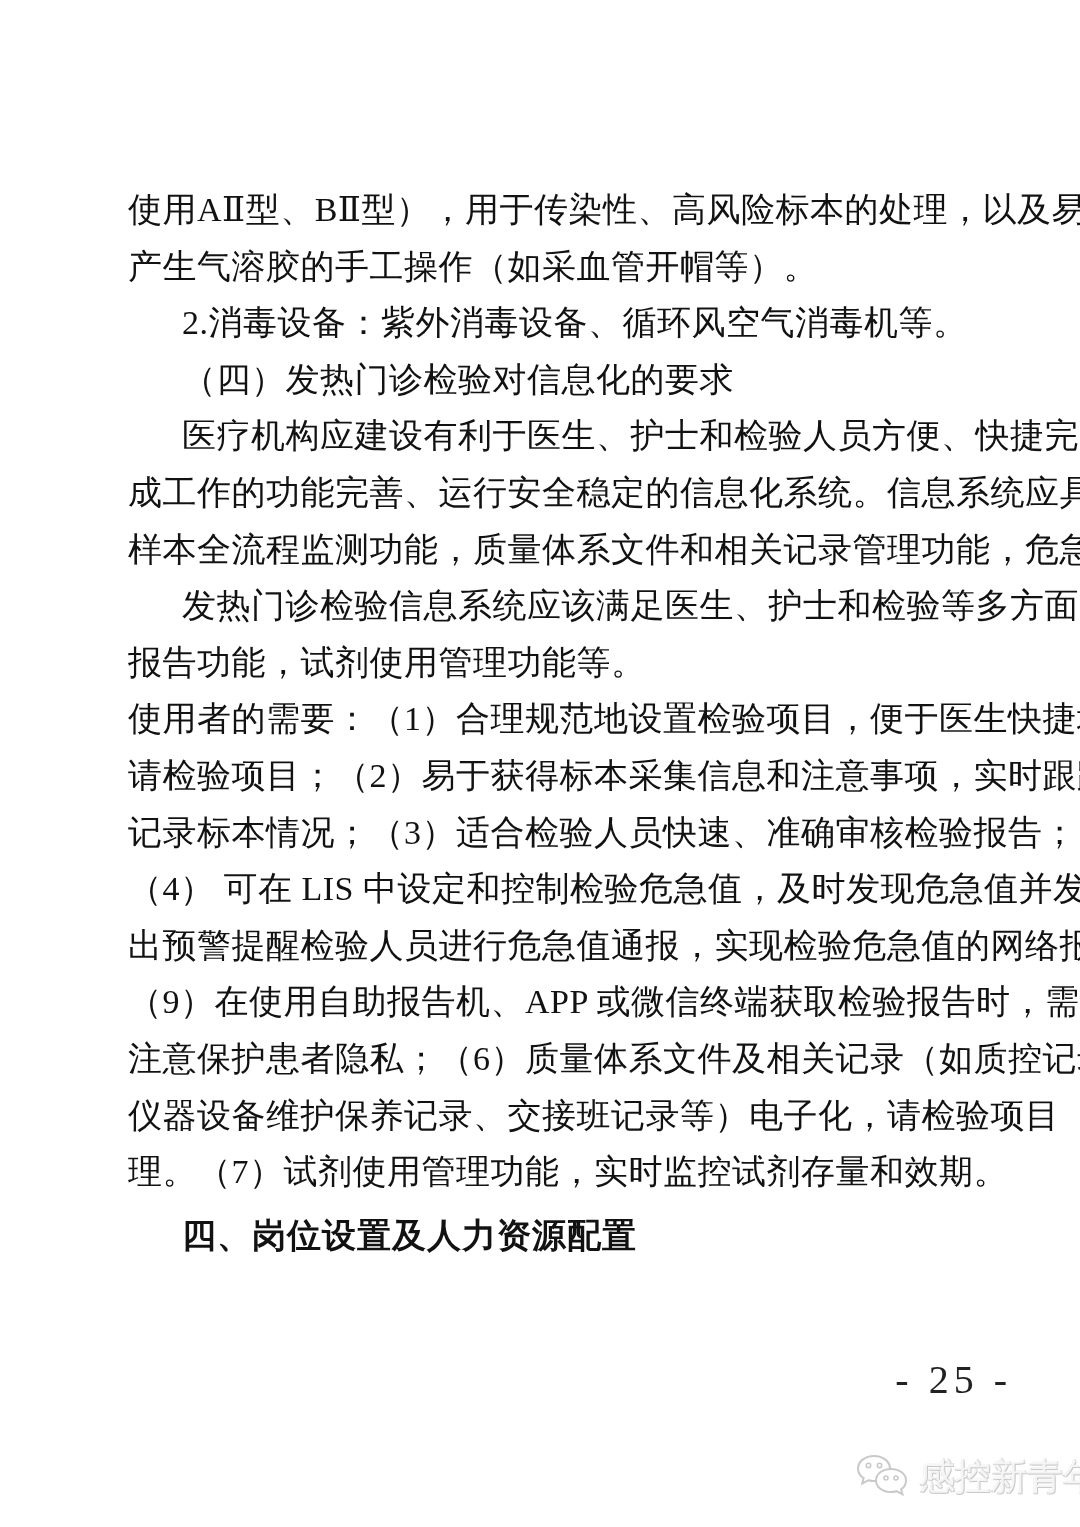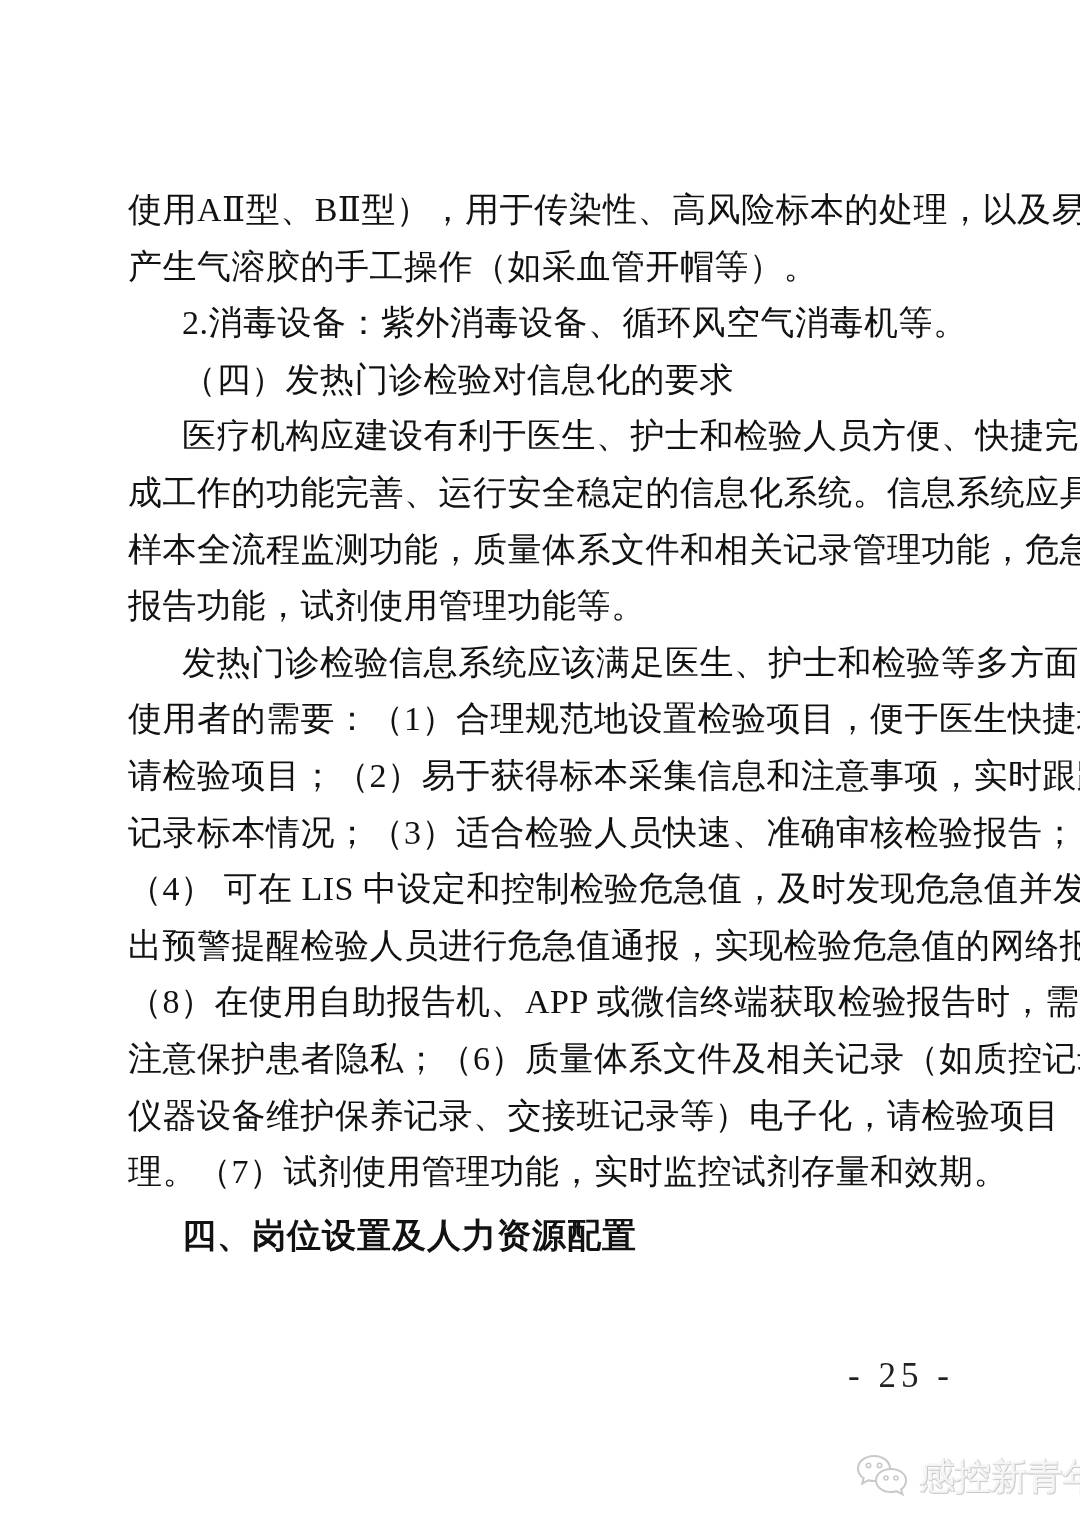--- a/index.html
+++ b/index.html
@@ -25,24 +25,24 @@
   }
   .ind { padding-left:54px; }
   .heading {
     font-family:"Liberation Sans","DejaVu Sans",sans-serif;
     font-weight:bold;
     margin-top:6px;
     letter-spacing:1px;
   }
   .page-number {
     position:absolute;
-    left:848px; top:1356px;
+    left:892px; top:1356px;
     width:120px;
-    text-align:left;
-    font-size:35px;
+    text-align:right;
+    font-size:40px;
     letter-spacing:5px;
     color:#222;
   }
   .watermark {
     position:absolute;
     left:853px; top:1452px;
     display:flex;
     align-items:center;
     gap:8px;
   }
@@ -65,28 +65,28 @@
 <div class="page">
 
   <div class="content">
     <div class="line">使用AⅡ型、BⅡ型），用于传染性、高风险标本的处理，以及易</div>
     <div class="line">产生气溶胶的手工操作（如采血管开帽等）。</div>
     <div class="line ind">2.消毒设备：紫外消毒设备、循环风空气消毒机等。</div>
     <div class="line ind">（四）发热门诊检验对信息化的要求</div>
     <div class="line ind">医疗机构应建设有利于医生、护士和检验人员方便、快捷完</div>
     <div class="line">成工作的功能完善、运行安全稳定的信息化系统。信息系统应具 有</div>
     <div class="line">样本全流程监测功能，质量体系文件和相关记录管理功能，危急值</div>
+    <div class="line ind">发热门诊检验信息系统应该满足医生、护士和检验等多方面</div>
     <div class="line">报告功能，试剂使用管理功能等。</div>
-    <div class="line ind">发热门诊检验信息系统应该满足医生、护士和检验等多方面</div>
     <div class="line">使用者的需要：（1）合理规范地设置检验项目，便于医生快捷地申</div>
     <div class="line">请检验项目；（2）易于获得标本采集信息和注意事项，实时跟踪、</div>
     <div class="line">记录标本情况；（3）适合检验人员快速、准确审核检验报告；</div>
     <div class="line">（4） 可在 LIS 中设定和控制检验危急值，及时发现危急值并发</div>
     <div class="line">出预警提醒检验人员进行危急值通报，实现检验危急值的网络报告;</div>
-    <div class="line">（8）在使用自助报告机、APP 或微信终端获取检验报告时，需</div>
+    <div class="line">（9）在使用自助报告机、APP 或微信终端获取检验报告时，需</div>
     <div class="line">注意保护患者隐私；（6）质量体系文件及相关记录（如质控记录、</div>
     <div class="line">仪器设备维护保养记录、交接班记录等）电子化，请检验项目</div>
     <div class="line">理。（7）试剂使用管理功能，实时监控试剂存量和效期。</div>
     <div class="line ind heading">四、岗位设置及人力资源配置</div>
   </div>
 
   <div class="page-number">- 25 -</div>
 
   <div class="watermark">
     <span style="display:inline-block; line-height:0;">

